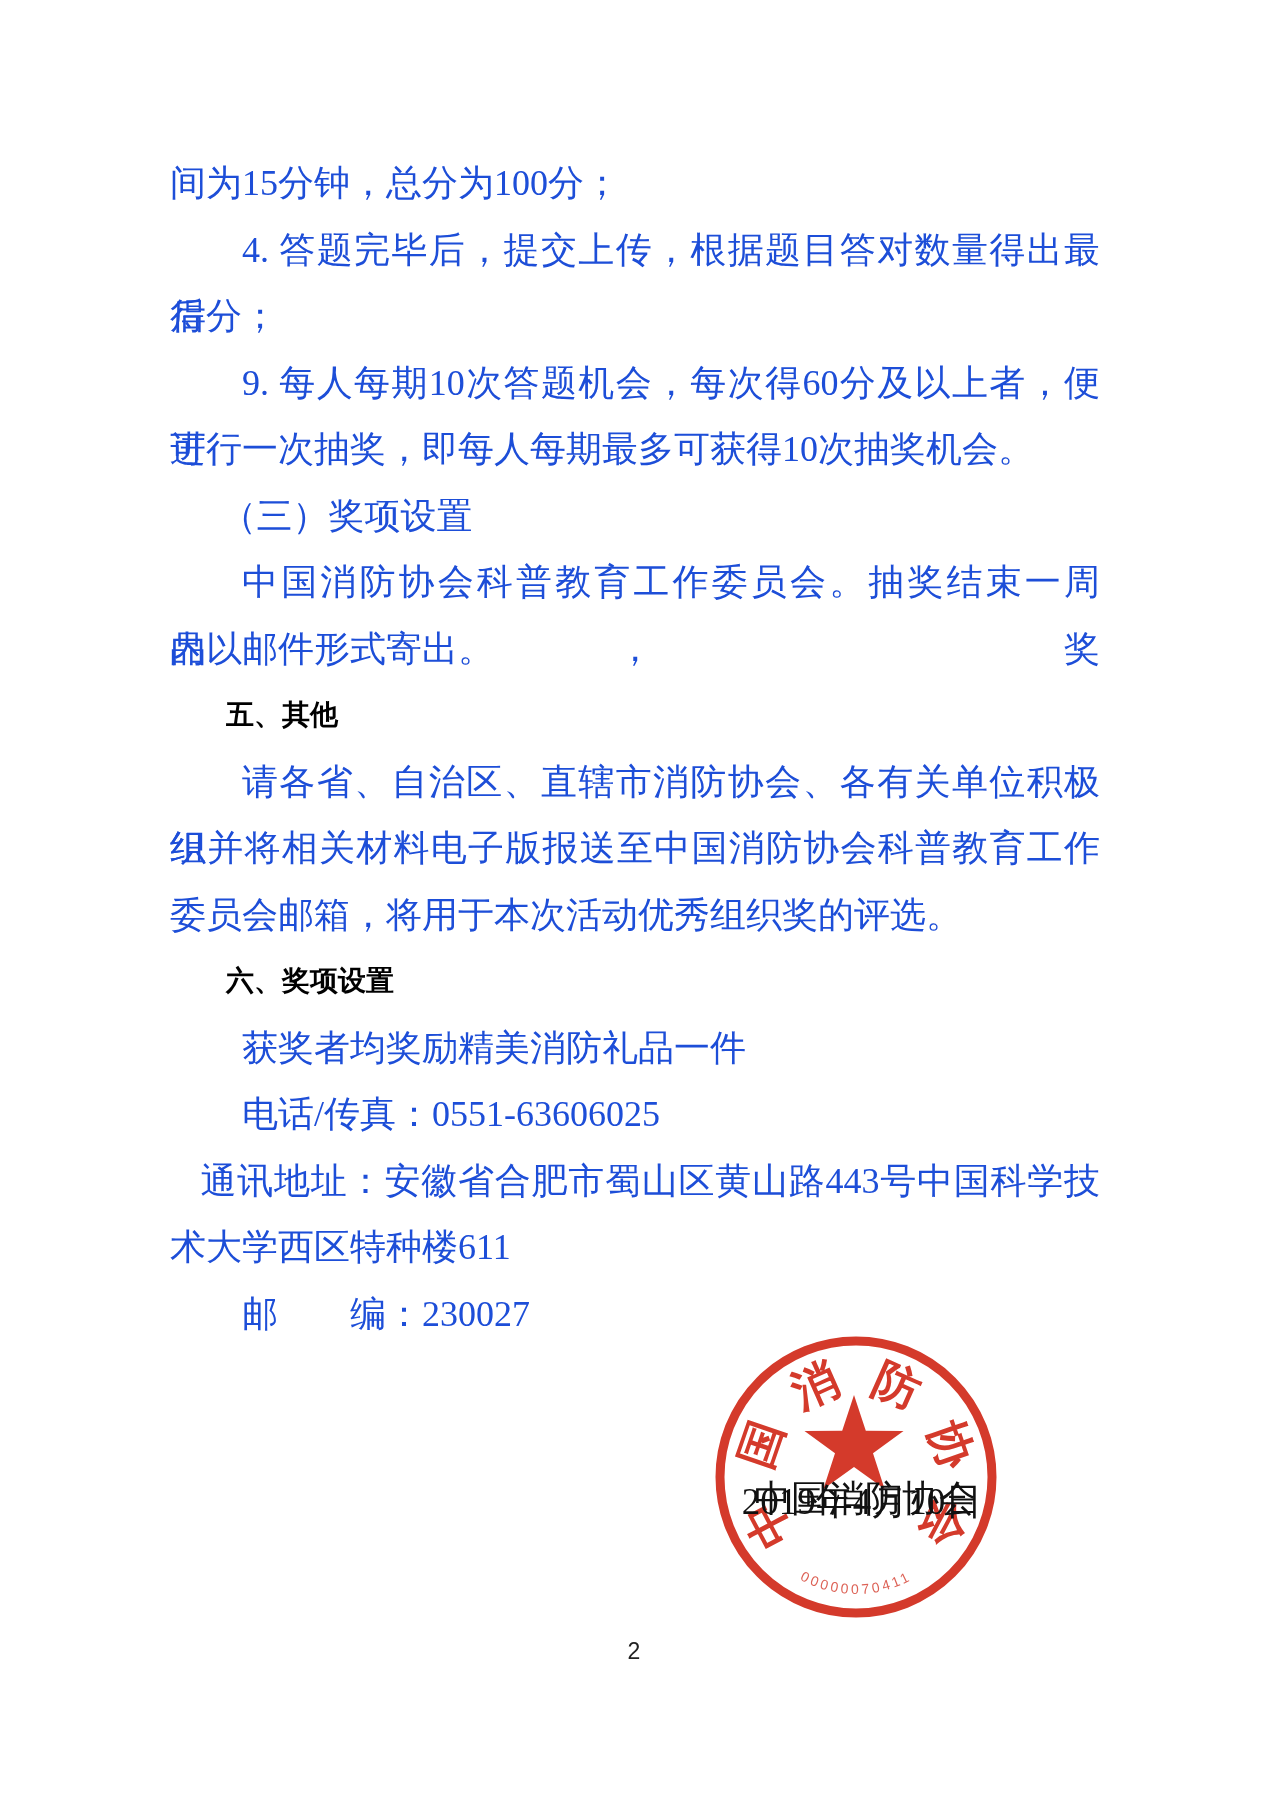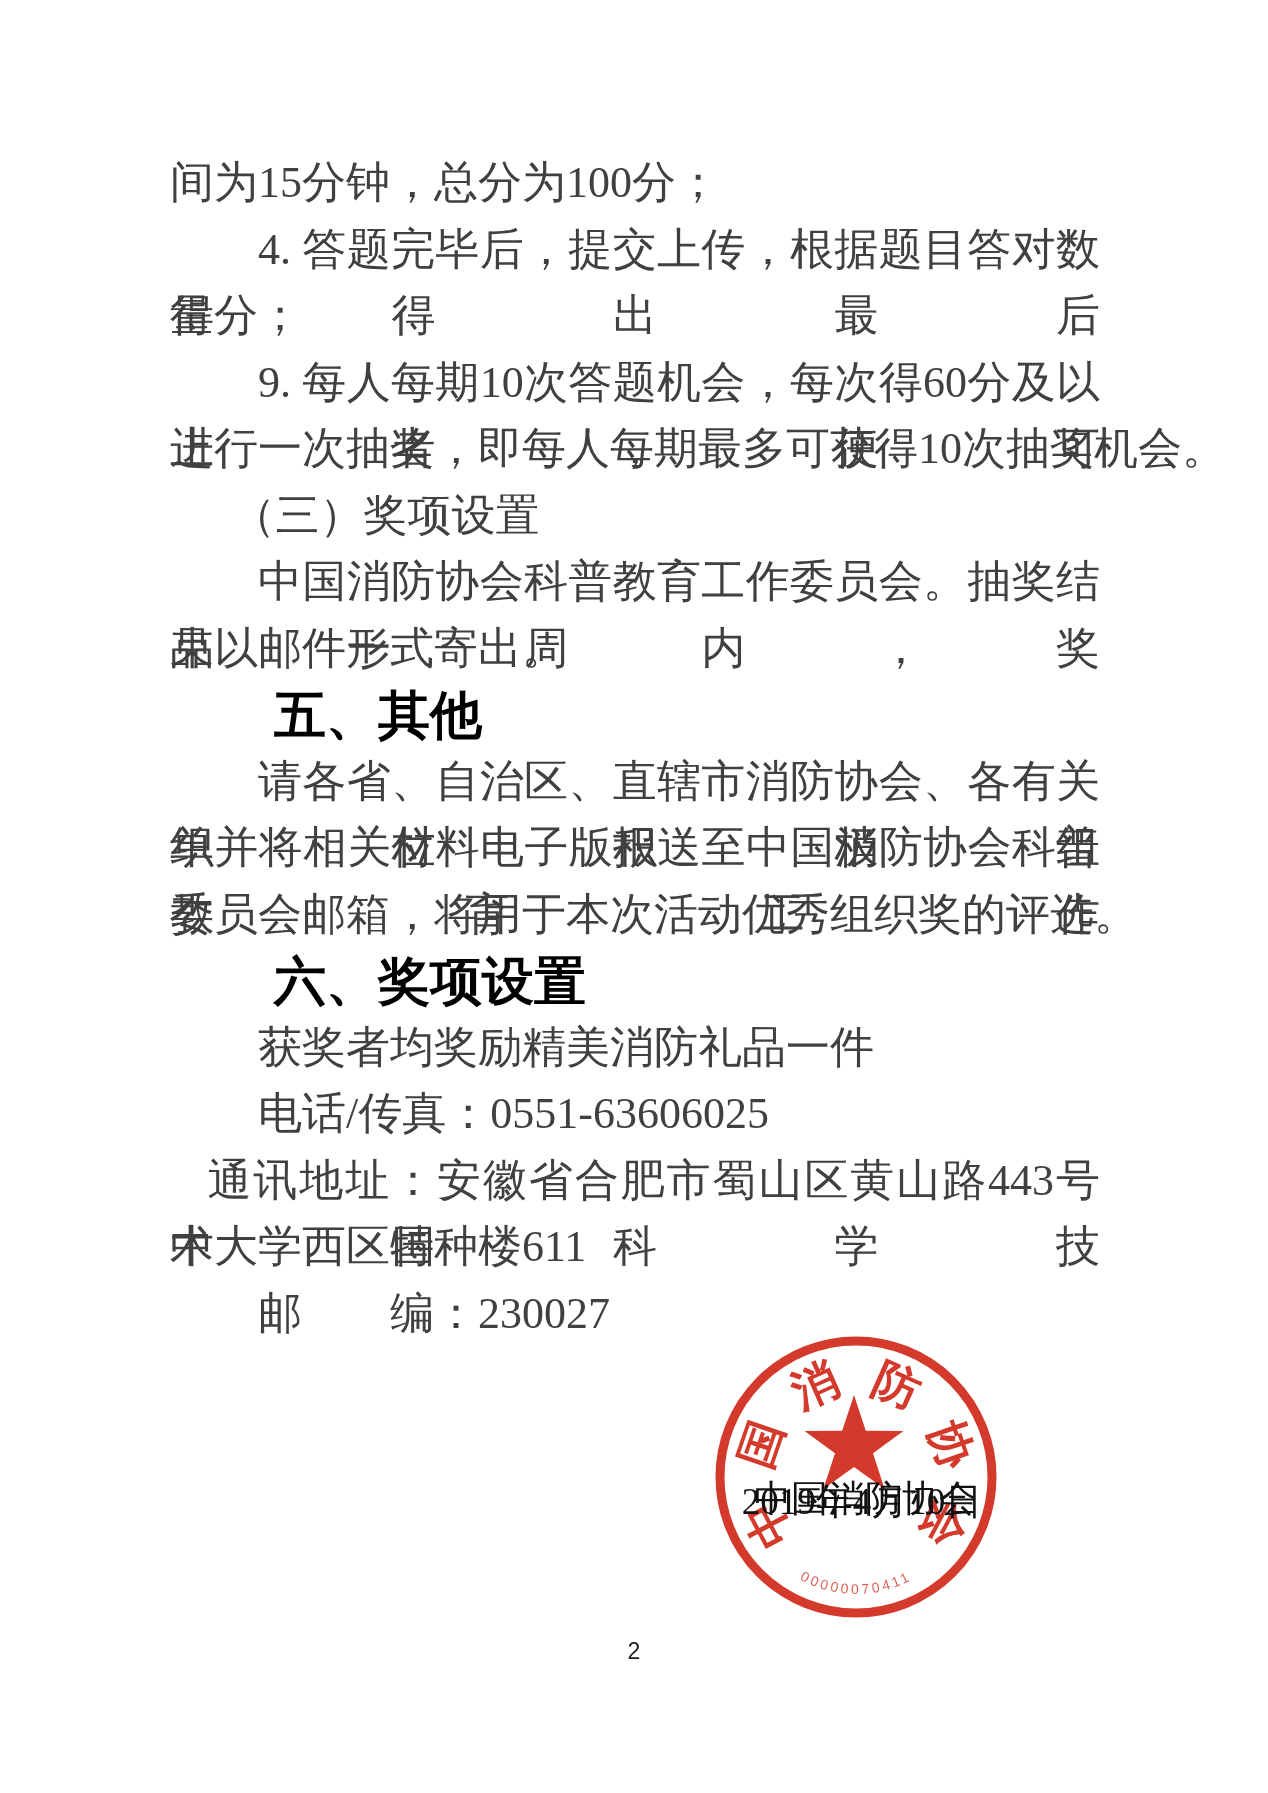--- a/index.html
+++ b/index.html
@@ -13,38 +13,38 @@
   }
   .content {
     position: absolute;
     left: 170px;
     top: 150px;
     width: 930px;
   }
   .line {
     height: 66.5px;
     line-height: 66.5px;
-    font-size: 44px;
-    color: #404040;
+    font-size: 36px;
+    color: #1d4ed8;
     white-space: nowrap;
     font-family: "Liberation Serif", serif;
   }
   .line.stretch {
     white-space: normal;
     text-align: justify;
     text-align-last: justify;
   }
   .line.indent   { text-indent: 2em; }
   .line.indent-paren { text-indent: 1.4em; }
   .line.indent-1 { text-indent: 0.85em; }
   .line.heading {
     font-family: "Liberation Sans", sans-serif;
     font-weight: bold;
     color: #000000;
-    font-size: 52px;
+    font-size: 28px;
   }
   .seal {
     position: absolute;
     left: 711px;
     top: 1332px;
     width: 290px;
     height: 290px;
   }
   .seal svg { display: block; }
   .seal .arc-char {

